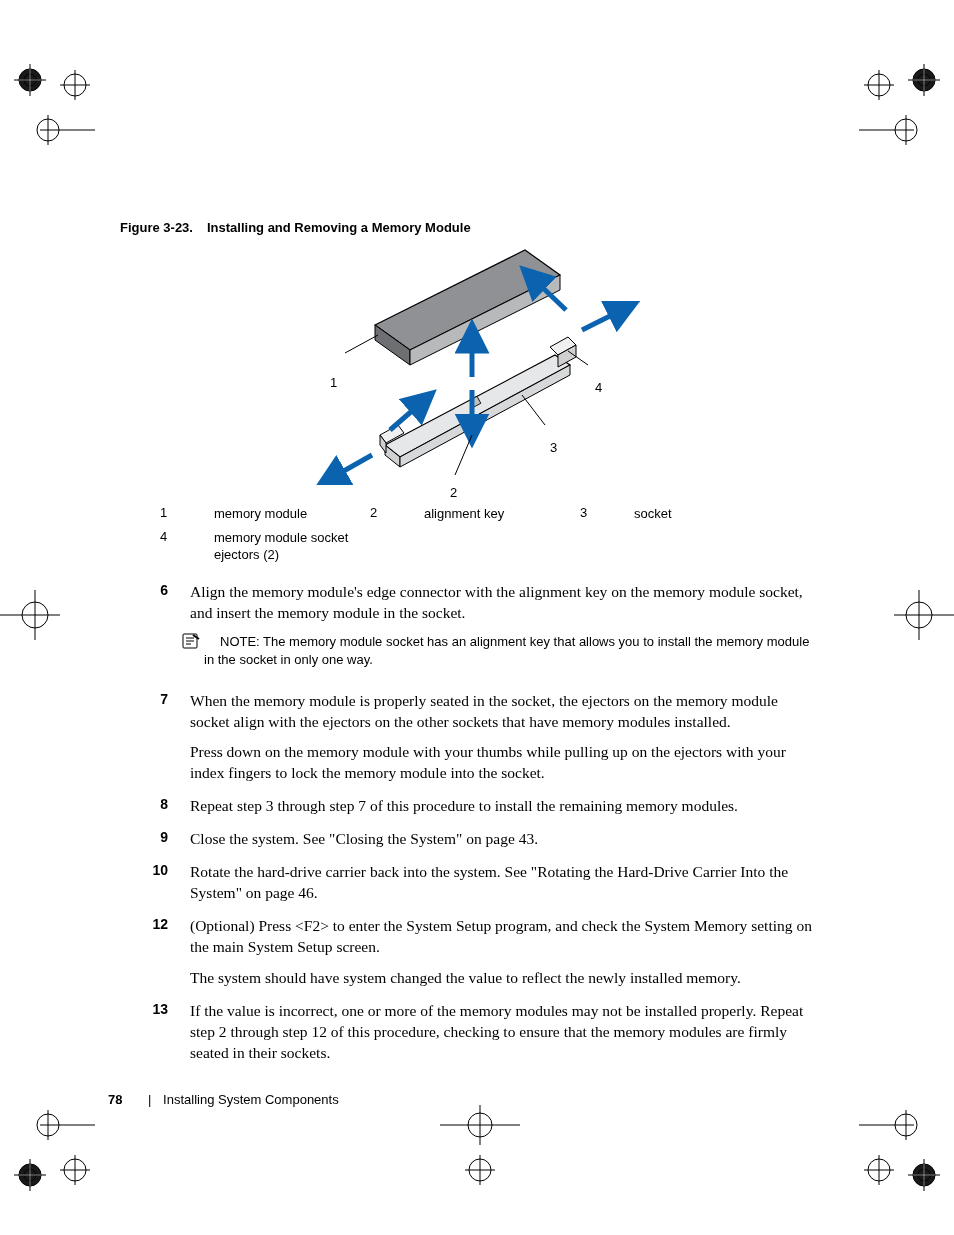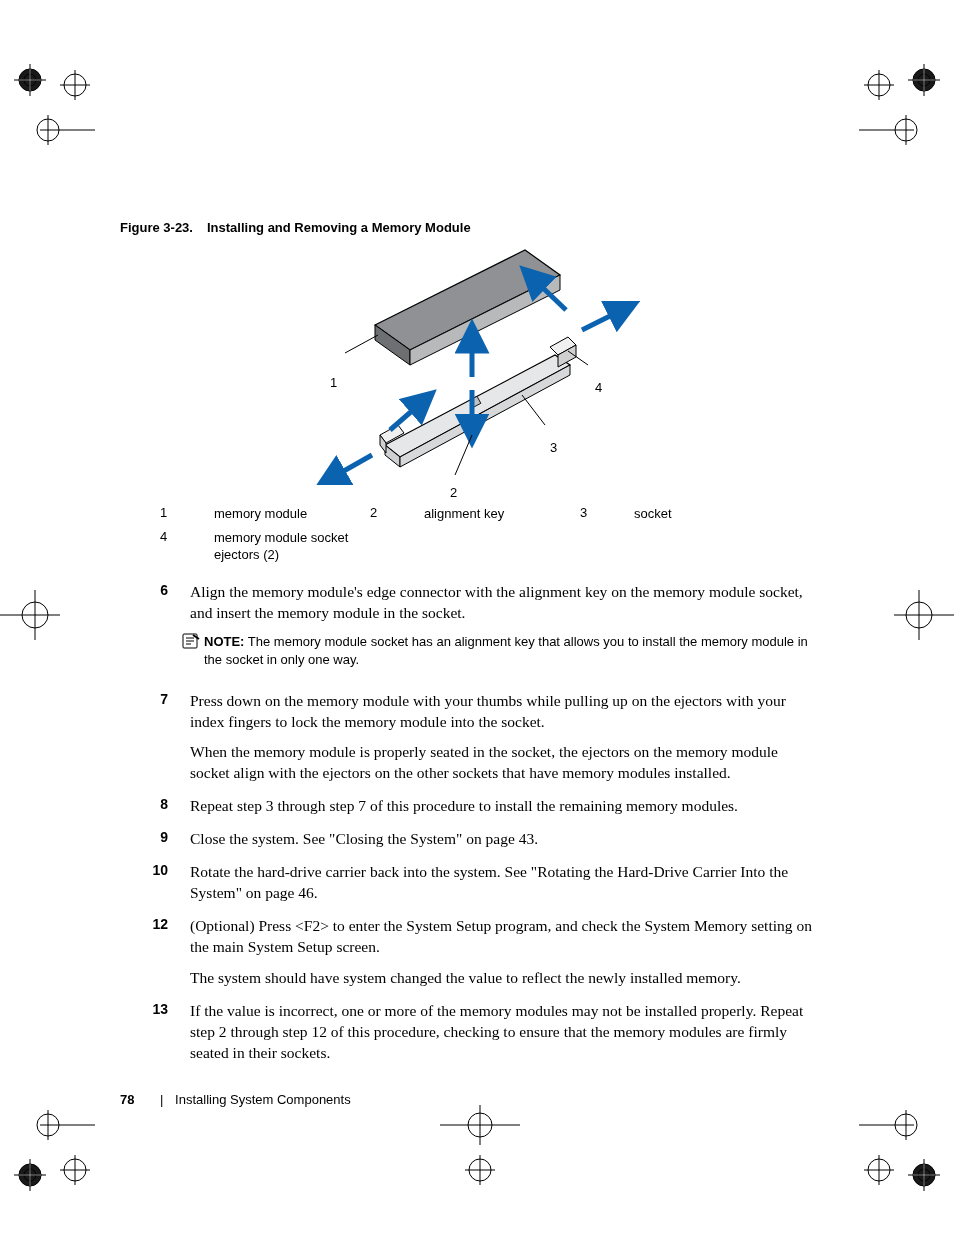--- a/index.html
+++ b/index.html
@@ -73,24 +73,24 @@
     font-family: Arial, Helvetica, sans-serif;
     font-size: 13px;
     line-height: 1.35;
   }
   .note-icon {
     width: 22px;
     flex-shrink: 0;
   }
   .note-icon svg { display: block; }
   .note-text { flex: 1; }
-  .note-text b { font-weight: bold; }
+  .note-text b { font-weight: normal; margin-left: 16px; }
   .footer {
     position: absolute;
-    left: 120px;
+    left: 108px;
     top: 1092px;
     font-family: Arial, Helvetica, sans-serif;
     font-size: 13px;
   }
   .footer .pn { font-weight: bold; margin-right: 14px; }
   .footer .sep { margin: 0 8px; color: #000; }
   
   .reg { position: absolute; }
 </style>
 </head>
@@ -297,22 +297,22 @@
               </svg>
           </div>
           <div class="note-text"><b>NOTE:</b><span> The memory module socket has an alignment key that allows you to install the memory module in the socket in only one way.</span></div>
         </div>
       </div>
     </div>
 
     <div class="step">
       <div class="step-num">7</div>
       <div class="step-body">
+        <p>When the memory module is properly seated in the socket, the ejectors on the memory module socket align with the ejectors on the other sockets that have memory modules installed.</p>
         <p>Press down on the memory module with your thumbs while pulling up on the ejectors with your index fingers to lock the memory module into the socket.</p>
-        <p>When the memory module is properly seated in the socket, the ejectors on the memory module socket align with the ejectors on the other sockets that have memory modules installed.</p>
       </div>
     </div>
 
     <div class="step">
       <div class="step-num">8</div>
       <div class="step-body">
           <p>Repeat step 3 through step 7 of this procedure to install the remaining memory modules.</p>
         </div>
     </div>
 

